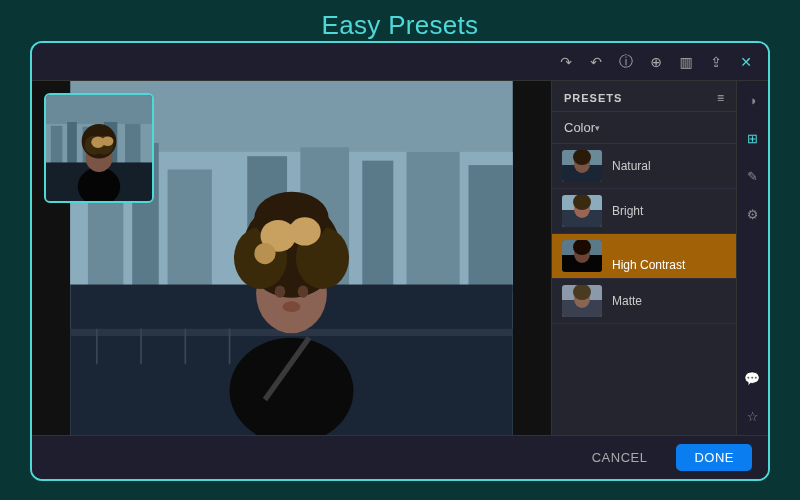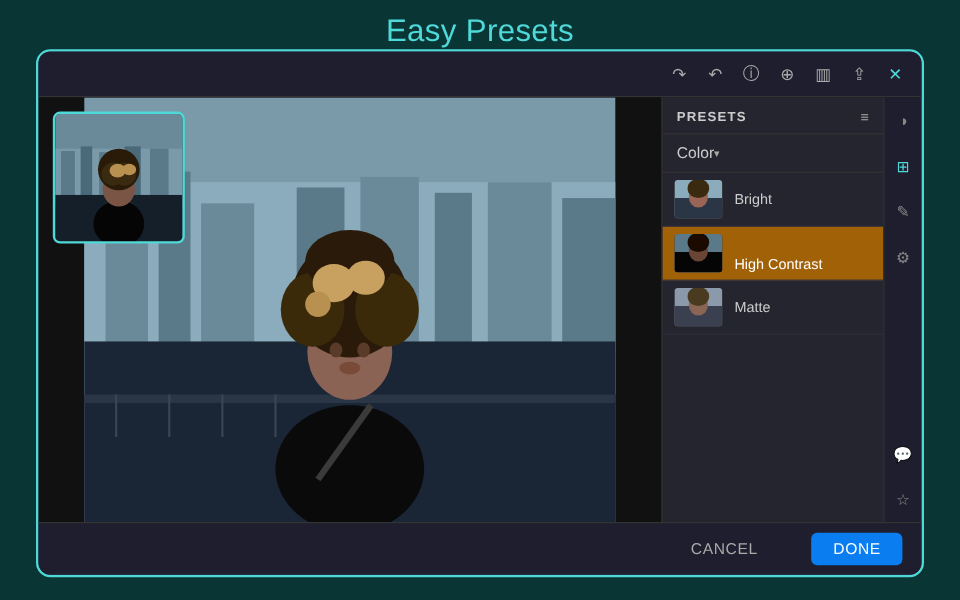--- a/index.html
+++ b/index.html
@@ -219,21 +219,21 @@
 
     
     .bottom-bar {
       height: 44px;
       background: #1e1e2e;
       border-top: 1px solid #333;
       display: flex;
       align-items: center;
       justify-content: flex-end;
       padding: 0 16px;
-      gap: 20px;
+      gap: 4px;
       flex-shrink: 0;
     }
 
     .btn-cancel {
       color: #aaa;
       font-size: 13px;
       font-weight: 500;
       cursor: pointer;
       letter-spacing: 0.5px;
       background: none;
@@ -345,20 +345,31 @@
         <span class="presets-menu-icon">≡</span>
       </div>
 
       <div class="color-filter">
         <span>Color</span>
         <span class="chevron">▾</span>
       </div>
 
       <div class="preset-list">
 
+        <div class="preset-item">
+          <div class="preset-thumb">
+            <svg viewBox="0 0 40 32" xmlns="http://www.w3.org/2000/svg">
+              <rect width="40" height="32" fill="#6a8a9a"></rect>
+              <rect x="0" y="15" width="40" height="17" fill="#1a2535"></rect>
+              <ellipse cx="20" cy="14" rx="8" ry="9" fill="#7a5545"></ellipse>
+              <ellipse cx="20" cy="7" rx="9" ry="8" fill="#2a1a08"></ellipse>
+            </svg>
+          </div>
+          <span class="preset-name">Natural</span>
+        </div>
 
         <div class="preset-item">
           <div class="preset-thumb">
             <svg viewBox="0 0 40 32" xmlns="http://www.w3.org/2000/svg">
               <rect width="40" height="32" fill="#8aacbc" opacity="1.2"></rect>
               <rect x="0" y="15" width="40" height="17" fill="#2a3545"></rect>
               <ellipse cx="20" cy="14" rx="8" ry="9" fill="#9a6555"></ellipse>
               <ellipse cx="20" cy="7" rx="9" ry="8" fill="#3a2a10"></ellipse>
             </svg>
           </div>

